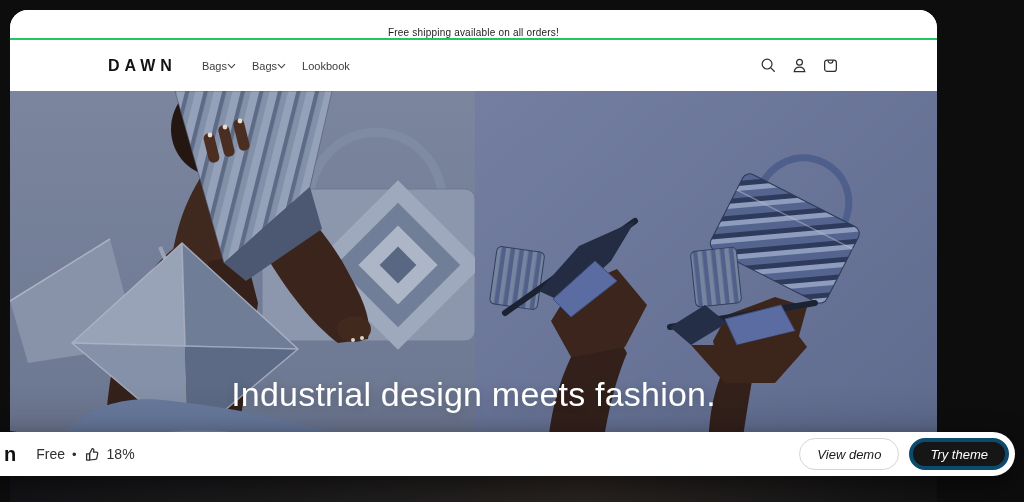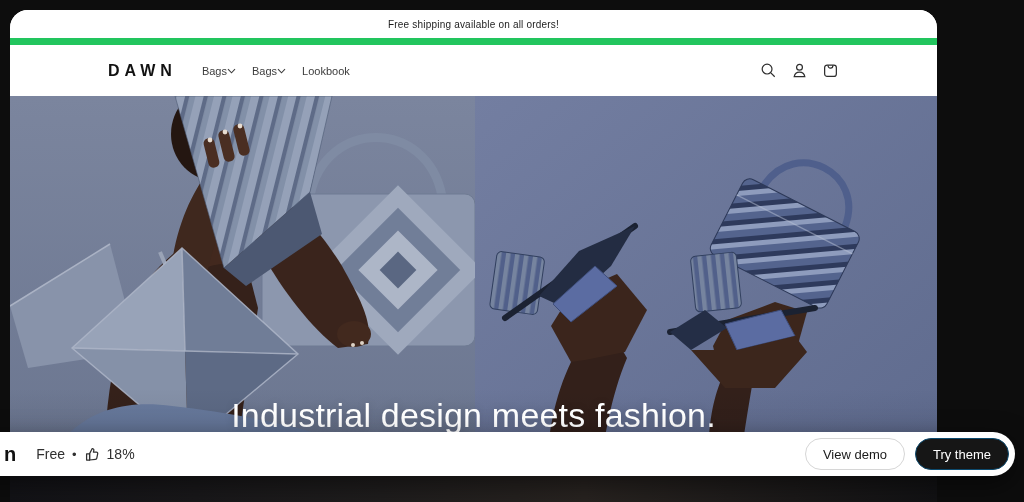--- a/index.html
+++ b/index.html
@@ -7,22 +7,22 @@
     width:1024px;height:502px;overflow:hidden;position:relative;
     background:#0d0d0d;
     font-family:"Liberation Sans","DejaVu Sans",sans-serif;
   }
   
   .page-card{
     position:absolute;left:10px;top:10px;width:927px;height:492px;
     background:#ffffff;border-radius:18px 18px 0 0;overflow:hidden;
   }
   .announcement-bar{
-    height:28px;display:flex;align-items:center;justify-content:center;
-    background:#ffffff;border-bottom:7px solid #22c55e;
+    height:28px;display:flex;align-items:flex-end;justify-content:center;
+    background:#ffffff;border-bottom:2px solid #22c55e;
   }
   .announcement-bar span{font-size:10px;color:#1c1c1c;letter-spacing:.2px;}
   .site-header{
     height:51px;display:flex;align-items:center;
     background:#ffffff;padding-left:98px;
   }
   .logo{font-size:16px;font-weight:700;letter-spacing:5px;color:#121212;cursor:pointer;}
   .nav{display:flex;align-items:center;gap:16px;margin-left:25px;}
   .nav-item{display:flex;align-items:center;font-size:11px;color:#3c3c3c;cursor:pointer;}
   .nav-item svg{display:block;}
@@ -33,47 +33,47 @@
   .hero{position:relative;height:412px;display:flex;overflow:hidden;background:#6e7994;}
   .hero-panel{height:100%;}
   .hero-panel.left{width:465px;}
   .hero-panel.right{width:462px;}
   .hero-panel svg{display:block;width:100%;height:100%;}
   .hero::after{
     content:"";position:absolute;left:0;right:0;bottom:0;height:120px;pointer-events:none;
     background:linear-gradient(rgba(15,18,28,0),rgba(15,18,28,.22));
   }
   .hero-title{
-    position:absolute;left:0;right:0;top:300px;text-align:center;z-index:3;
+    position:absolute;left:0;right:0;top:284px;text-align:center;z-index:3;
     font-size:34px;font-weight:400;color:#ffffff;letter-spacing:.2px;
     text-shadow:0 1px 10px rgba(0,0,0,.18);
   }
   .bottom-shade{
     position:absolute;left:0;right:0;bottom:0;height:29px;z-index:2;
     background:linear-gradient(90deg,#131317 0%,#1f1d1d 40%,#282320 62%,#121214 100%);
   }
   
   .theme-bar{
     position:absolute;left:-36px;top:432px;width:1051px;height:44px;z-index:20;
     background:#ffffff;border-radius:22px;display:flex;align-items:center;
     padding:0;box-sizing:border-box;box-shadow:0 8px 26px rgba(0,0,0,.5);
   }
   .theme-name{font-size:20px;font-weight:700;color:#111111;margin-left:40px;}
   .theme-meta{display:flex;align-items:center;gap:7px;margin-left:20px;}
   .theme-meta .free,.theme-meta .pct{font-size:14px;color:#303030;}
   .theme-meta .dot{font-size:13px;color:#303030;}
   .thumb-icon svg{display:block;}
-  .bar-buttons{margin-left:auto;display:flex;align-items:flex-start;gap:10px;margin-right:6px;}
+  .bar-buttons{margin-left:auto;display:flex;align-items:flex-start;gap:10px;margin-right:6px;font-style:italic;}
   .btn{
     height:32px;border-radius:16px;display:flex;align-items:center;justify-content:center;
     font-size:13px;font-weight:500;padding:0 17px;cursor:pointer;box-sizing:border-box;
     font-family:"Liberation Sans","DejaVu Sans",sans-serif;
   }
   .btn-demo{background:#ffffff;border:1px solid #d6d6d6;color:#1a1a1a;}
-  .btn-try{background:#161616;border:1px solid #0c4a6e;color:#ffffff;}
+  .btn-try{background:#161616;border:4px solid #0c4a6e;color:#ffffff;}
 </style>
 </head>
 <body>
 
 <div class="page-card">
 
   <div class="announcement-bar">
     <span>Free shipping available on all orders!</span>
   </div>
 

